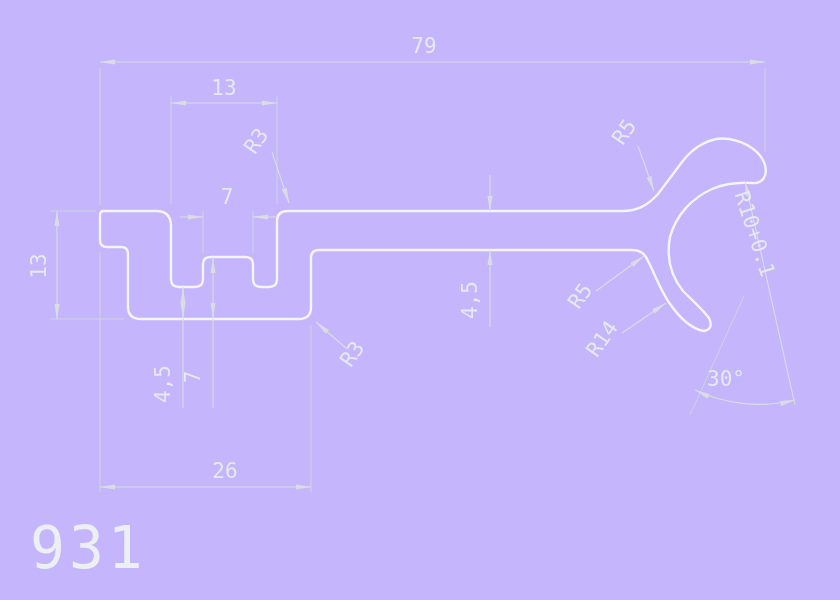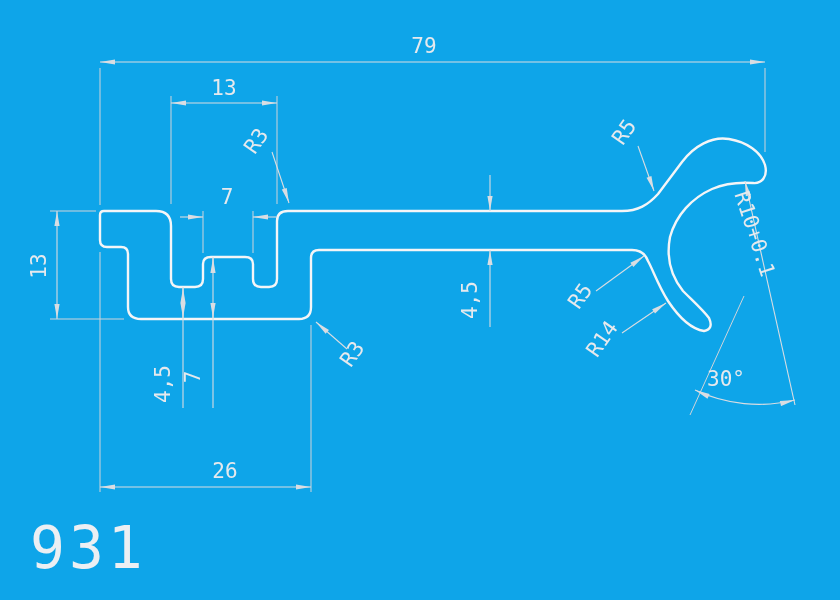--- a/index.html
+++ b/index.html
@@ -1,16 +1,16 @@
 <!DOCTYPE html>
 <html><head>
 <meta charset="utf-8">
 <style>
   html,body{margin:0;padding:0;background:#14161a;}
-  .canvas{position:relative;width:840px;height:600px;background:#0ea5e9;overflow:hidden;}
+  .canvas{position:relative;width:840px;height:600px;background:#c4b5fd;overflow:hidden;}
   svg{display:block;}
   .profile{stroke:#f4f5f7;stroke-width:2.4;fill:none;stroke-linejoin:round;stroke-linecap:round;}
   .dim{stroke:#d9dde2;stroke-width:1.1;fill:none;}
   .ext{stroke:#cfd4da;stroke-width:1;fill:none;}
   text{fill:#e6e9ed;font-family:"DejaVu Sans Mono",monospace;font-size:21px;}
   .title{font-size:58px;letter-spacing:4px;fill:#eceff3;font-family:"DejaVu Sans Mono",monospace;}
 </style>
 </head>
 <body>
 

